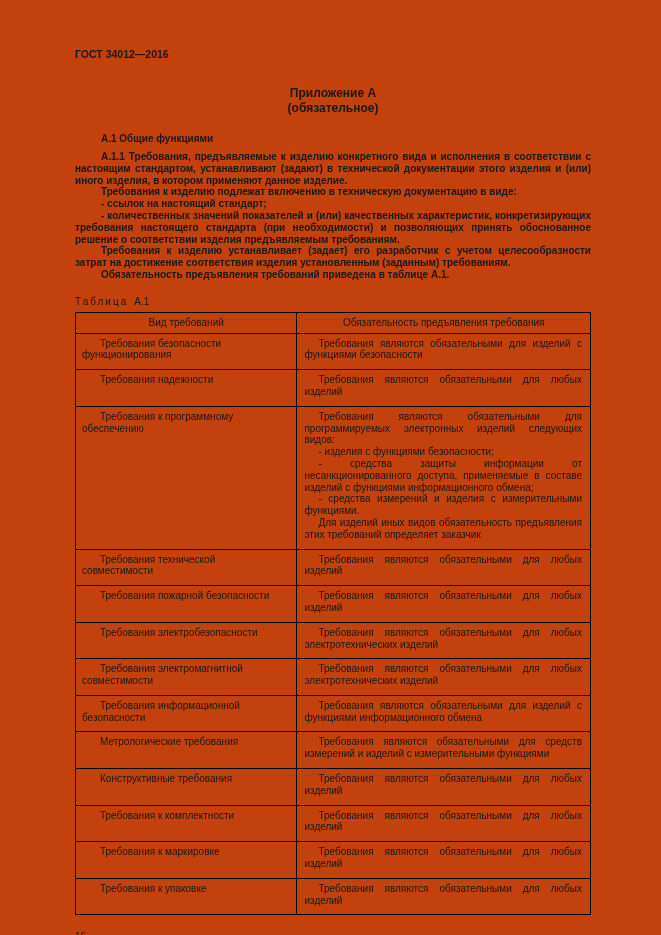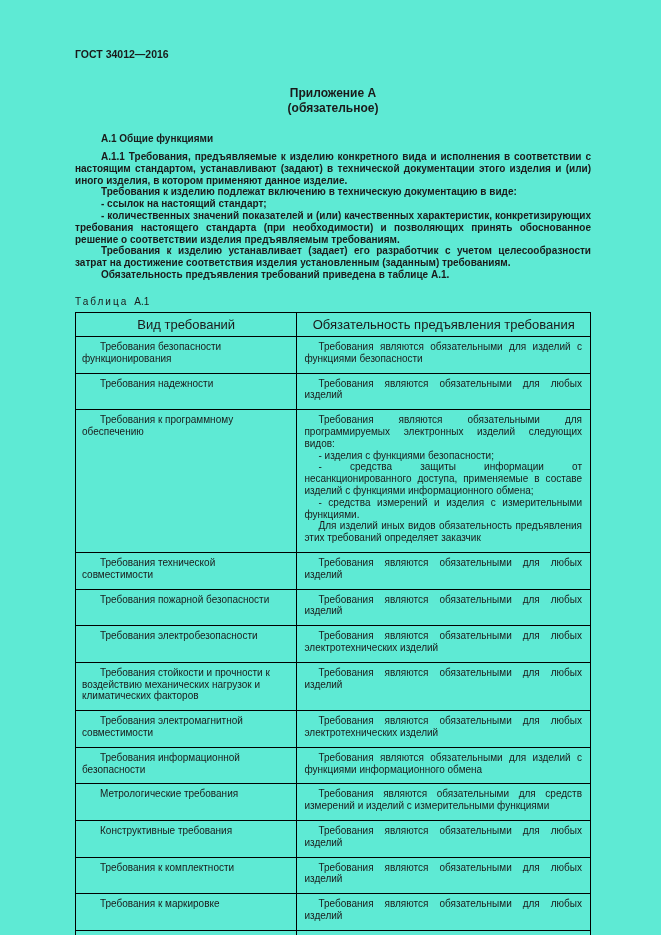--- a/index.html
+++ b/index.html
@@ -5,21 +5,21 @@
   * { margin: 0; padding: 0; box-sizing: border-box; }
   html, body { background: #ffffff; }
   body {
     font-family: "Liberation Sans", "DejaVu Sans", sans-serif;
     color: #1a1a1a;
   }
   .page {
     position: relative;
     width: 661px;
     height: 935px;
-    background: #5eead4;
+    background: #c2410c;
     padding: 48px 70px 0 75px;
     overflow: hidden;
   }
   .doc-number {
     font-size: 10.5px;
     font-weight: bold;
     margin-bottom: 26px;
   }
   .appendix {
     text-align: center;
@@ -61,21 +61,21 @@
     table-layout: fixed;
   }
   table.req-table th, table.req-table td {
     border: 1px solid #000;
     vertical-align: top;
     font-size: 10px;
     line-height: 1.18;
   }
   table.req-table th {
     font-weight: normal;
-    font-size: 13px;
+    font-size: 10px;
     text-align: center;
     vertical-align: middle;
     padding: 4px 4px;
   }
   col.c-kind { width: 43%; }
   col.c-mand { width: 57%; }
   td.col-kind {
     padding: 4px 8px 8px 6px;
     text-indent: 18px;
   }
@@ -164,26 +164,20 @@
             <p class="cell-p">Требования являются обязательными для любых изделий</p>
           </td>
       </tr>
       <tr>
         <td class="col-kind">Требования электробезопасности</td>
         <td class="col-mand">
             <p class="cell-p">Требования являются обязательными для любых электротехнических изделий</p>
           </td>
       </tr>
       <tr>
-        <td class="col-kind">Требования стойкости и прочности к воздействию механических нагрузок и климатических факторов</td>
-        <td class="col-mand">
-            <p class="cell-p">Требования являются обязательными для любых изделий</p>
-          </td>
-      </tr>
-      <tr>
         <td class="col-kind">Требования электромагнитной совместимости</td>
         <td class="col-mand">
             <p class="cell-p">Требования являются обязательными для любых электротехнических изделий</p>
           </td>
       </tr>
       <tr>
         <td class="col-kind">Требования информационной безопасности</td>
         <td class="col-mand">
             <p class="cell-p">Требования являются обязательными для изделий с функциями информационного обмена</p>
           </td>

